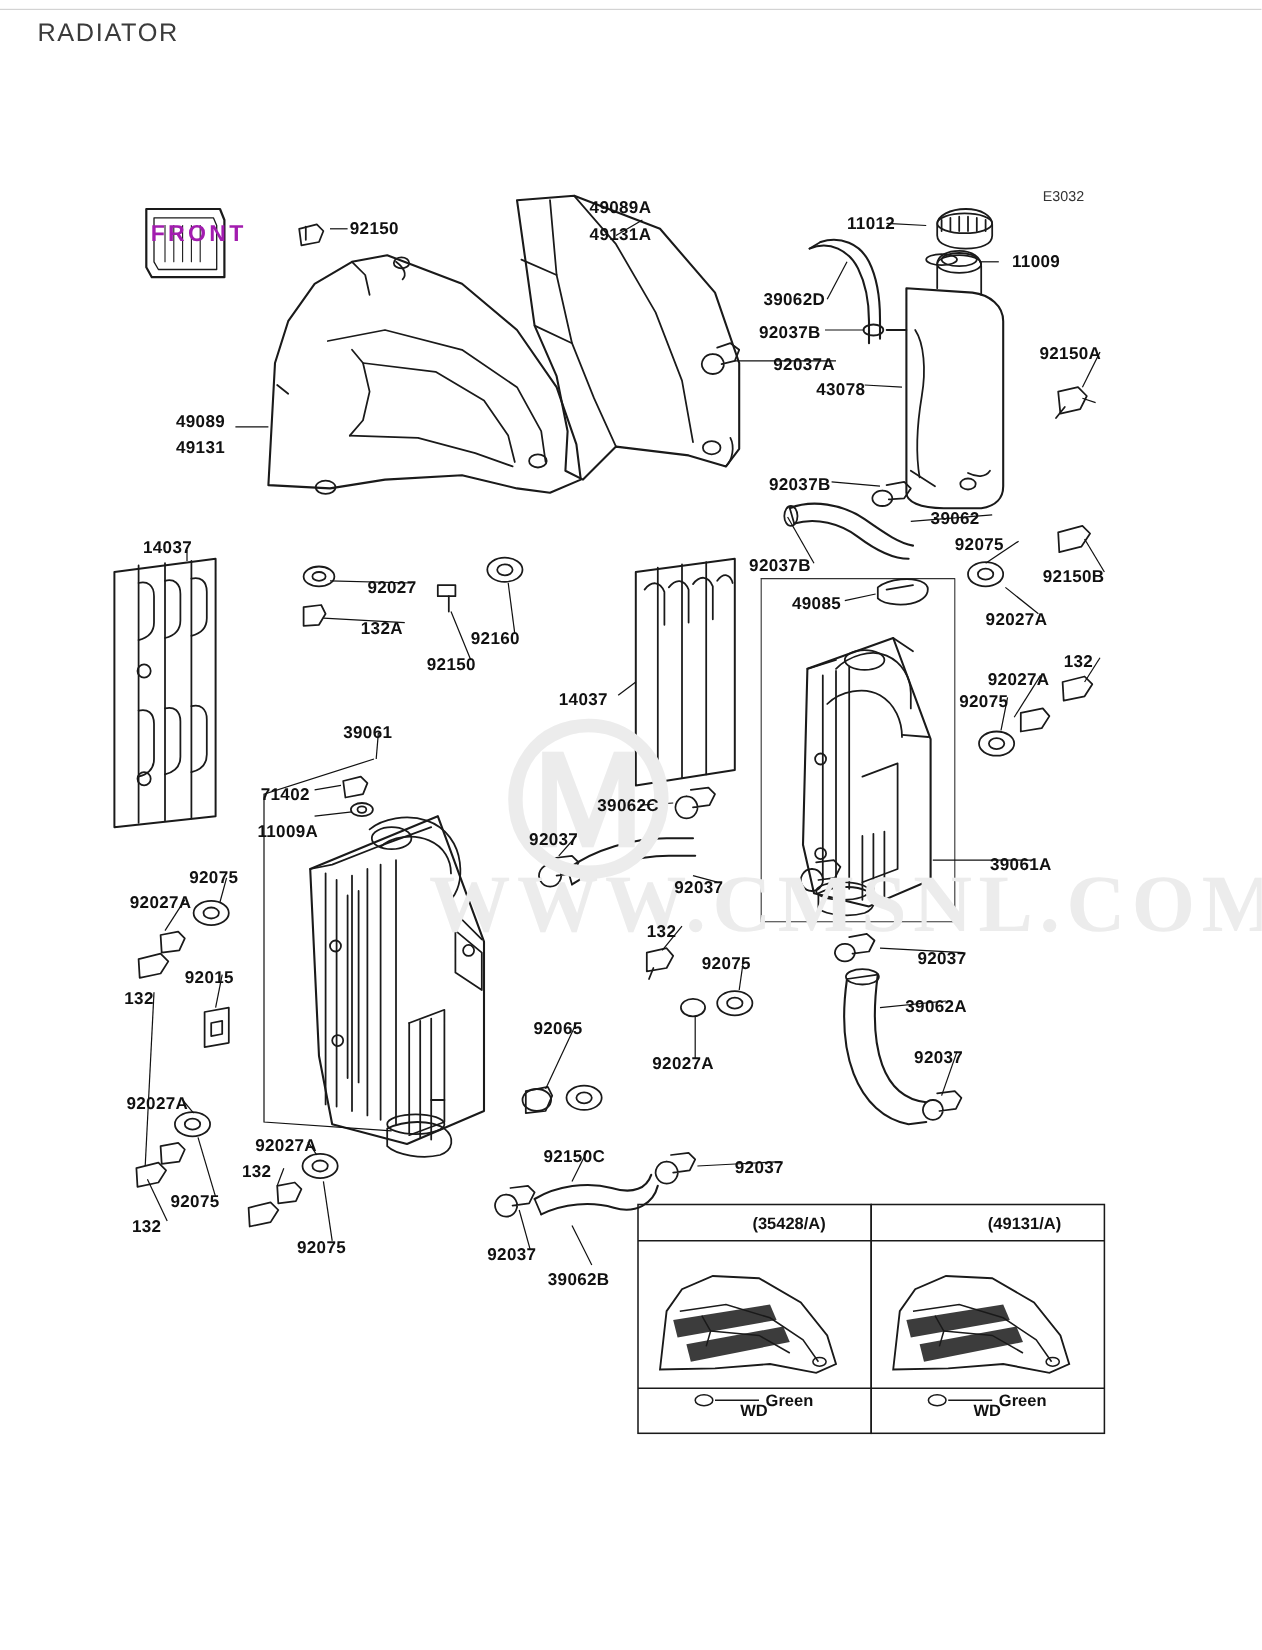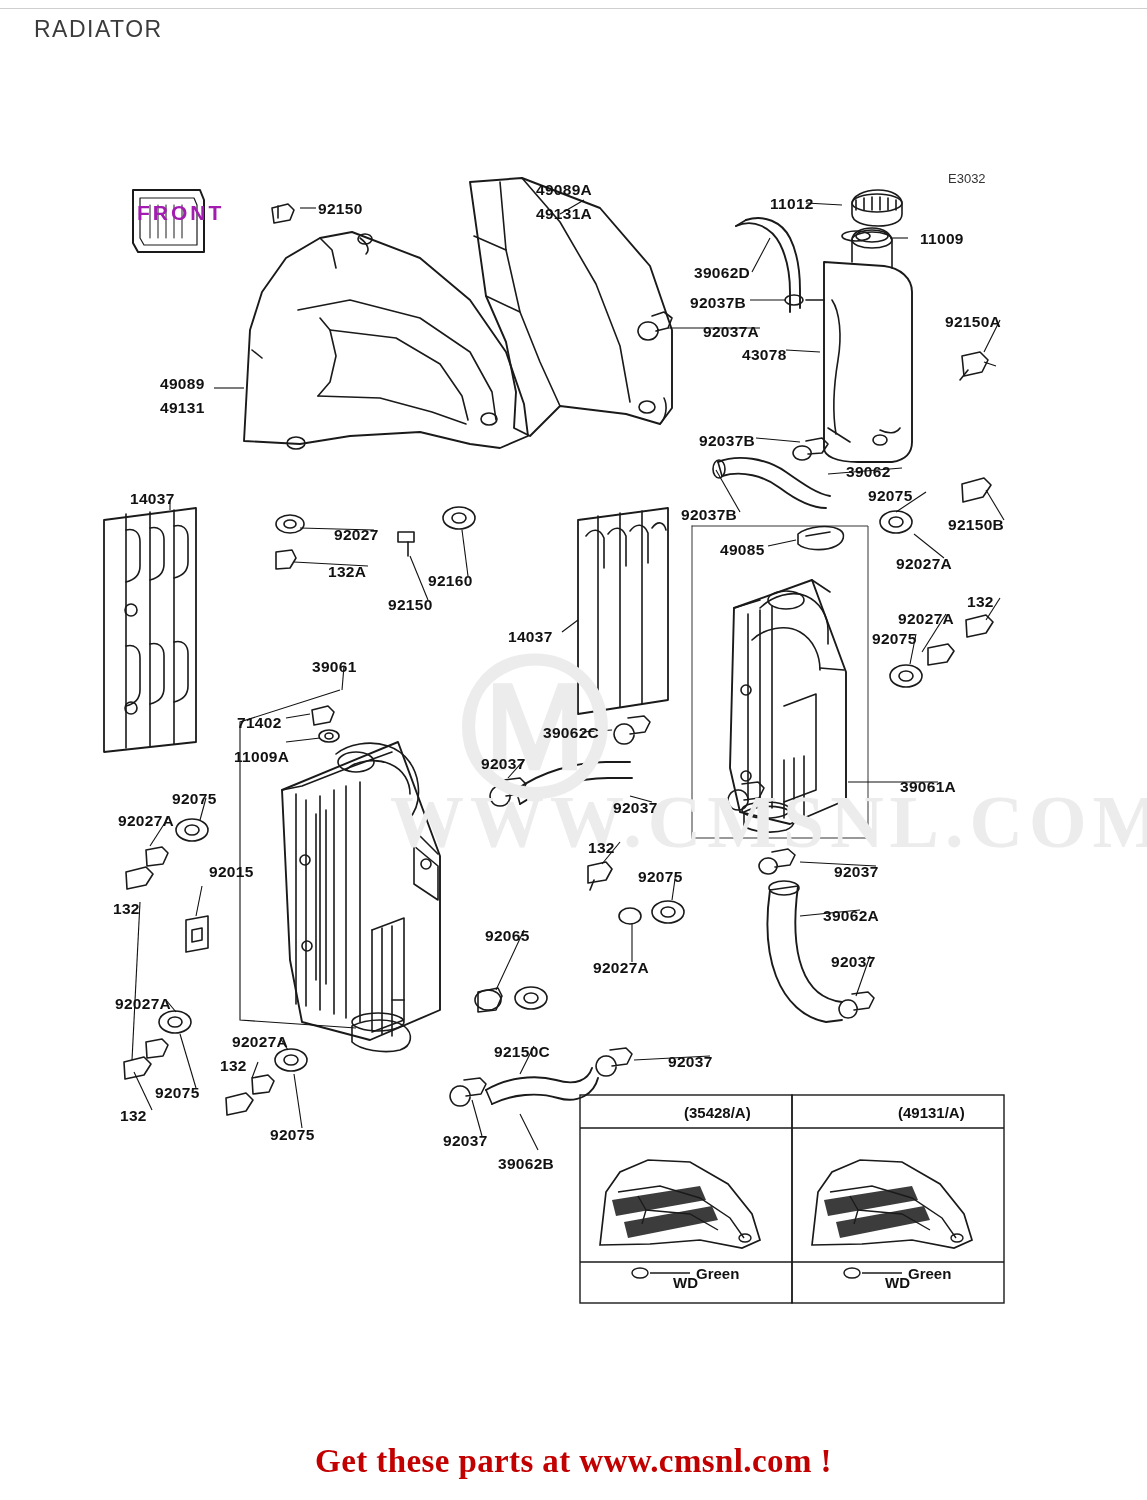--- a/index.html
+++ b/index.html
@@ -422,21 +422,21 @@
       <div class="lbl" style="left: 234px; top: 704px; margin-top: 44px;">11009A</div>
       <div class="lbl" style="left: 543px; top: 724px;">39062C</div>
       <div class="lbl" style="left: 481px; top: 755px;">92037</div>
       <div class="lbl" style="left: 613px; top: 799px;">92037</div>
       <div class="lbl" style="left: 900px; top: 778px;">39061A</div>
       <div class="lbl" style="left: 172px; top: 790px;">92075</div>
       <div class="lbl" style="left: 118px; top: 812px;">92027A</div>
       <div class="lbl" style="left: 588px; top: 839px;">132</div>
       <div class="lbl" style="left: 834px; top: 863px;">92037</div>
       <div class="lbl" style="left: 638px; top: 868px;">92075</div>
-      <div class="lbl" style="left: 168px; top: 863px; margin-left: 41px;">92015</div>
+      <div class="lbl" style="left: 168px; top: 881px;">92015</div>
       <div class="lbl" style="left: 113px; top: 900px;">132</div>
       <div class="lbl" style="left: 823px; top: 907px;">39062A</div>
       <div class="lbl" style="left: 485px; top: 927px;">92065</div>
       <div class="lbl" style="left: 593px; top: 959px;">92027A</div>
       <div class="lbl" style="left: 831px; top: 953px;">92037</div>
       <div class="lbl" style="left: 115px; top: 995px;">92027A</div>
       <div class="lbl" style="left: 232px; top: 1033px;">92027A</div>
       <div class="lbl" style="left: 494px; top: 1043px;">92150C</div>
       <div class="lbl" style="left: 220px; top: 1057px;">132</div>
       <div class="lbl" style="left: 668px; top: 1053px;">92037</div>
@@ -480,14 +480,13 @@
     </g>
   </svg>
 
   <div class="panel-cap" style="left:684px; top:1104px;">(35428/A)</div>
   <div class="panel-cap" style="left:898px; top:1104px;">(49131/A)</div>
   <div class="green-lbl" style="left:696px; top:1265px;">Green</div>
   <div class="green-lbl" style="left:908px; top:1265px;">Green</div>
   <div class="wd-lbl" style="left:673px; top:1272px; top:1274px;">WD</div>
   <div class="wd-lbl" style="left:885px; top:1274px;">WD</div>
 
-  <div id="footer">Get these parts at www.cmsnl.com !</div>
 </div>
 
 </body></html>

